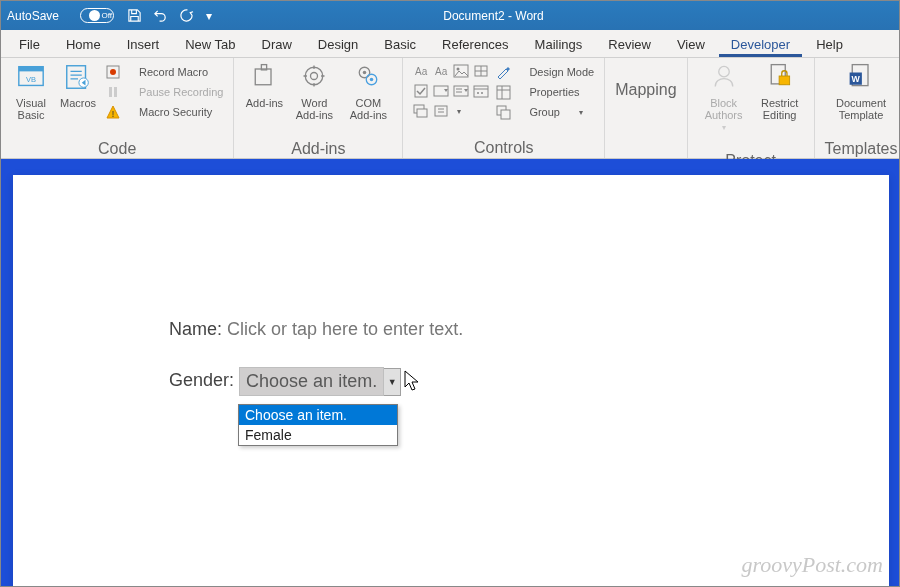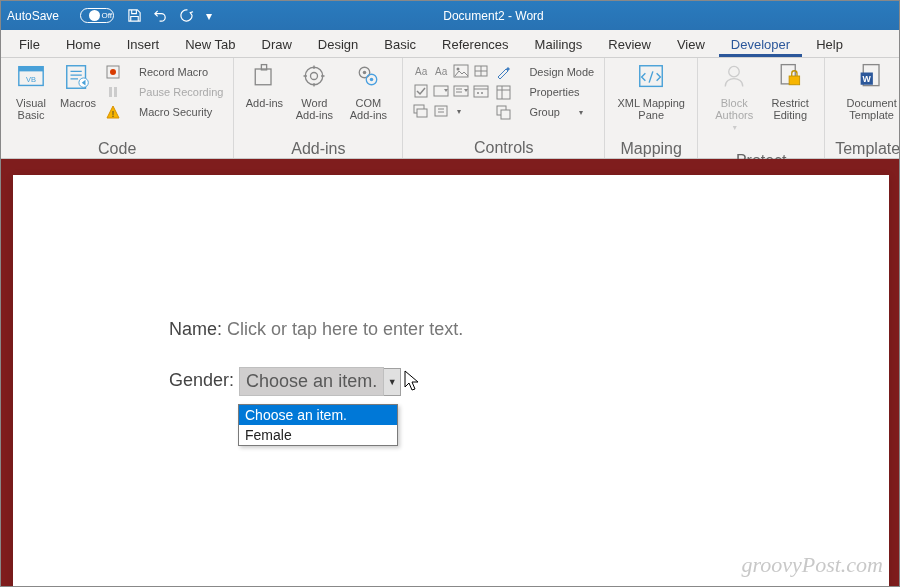--- a/index.html
+++ b/index.html
@@ -20,21 +20,21 @@
   .cmd-big { display:flex; flex-direction:column; align-items:center; justify-content:flex-start; width:48px; font-size:11px; color:#555; cursor:pointer; text-align:center; line-height:1.1; gap:3px;}
   .cmd-big.disabled { color:#aaa;}
   .cmd-big .ico { width:32px; height:32px; display:flex; align-items:flex-start; justify-content:center;text-decoration:underline;}
   .group-label { font-size:16px; color:#666; text-align:center; margin-top:19px;}
   .stack { display:flex; flex-direction:column; font-size:11px; color:#555; gap:4px; justify-content:flex-start; padding-top:2px;}
   .stack .row { display:flex; align-items:center; gap:18px; white-space:nowrap; cursor:pointer;}
   .stack .row.disabled { color:#aaa;}
   .ico16 { width:16px; height:16px; display:inline-flex; align-items:center; justify-content:center;}
   .ico14 { width:16px; height:14px; display:inline-flex; align-items:center; justify-content:center;}
   .caret { font-size:8px; color:#666; margin-left:1px;}
-  .workspace { position:absolute; top:158px; left:0; right:0; bottom:0; background:#7f1d1d; overflow:hidden;padding-left:30px;}
+  .workspace { position:absolute; top:158px; left:0; right:0; bottom:0; background:#1d4ed8; overflow:hidden;padding-left:30px;}
   .page { position:absolute; left:12px; top:16px; width:876px; height:640px; background:#fff; box-shadow:0 2px 8px rgba(0,0,0,0.15);}
   .doc-content { position:absolute; left:156px; top:144px; font-size:18px; color:#444;}
   .line1 { margin-bottom:26px;}
   .placeholder { color:#777;}
   .dd-field { display:inline-flex; align-items:center; position:relative; top:1px;}
   .dd-box { background:#d0cece; color:#595959; padding:3px 6px; border:1px solid #bfbfbf;}
   .dd-btn { width:17px; height:28px; background:#e0e0e0; border:1px solid #a0a0a0; border-left:none; display:flex; align-items:center; justify-content:center; font-size:9px; color:#333;}
   .dd-list { position:absolute; left:0; top:30px; width:160px; border:1px solid #7a7a7a; background:#fff; font-size:14px; box-shadow:2px 2px 4px rgba(0,0,0,0.2);}
   .dd-opt { padding:2px 6px; color:#222;}
   .dd-opt.sel { background:#0078d7; color:#fff;}
@@ -287,31 +287,20 @@
             </span>
             <span>Group</span>
             <span class="caret">▾</span>
           </div>
       </div>
     </div>
     <div class="group-label">Controls</div>
   </div>
 
   <div class="group">
-    <div class="group-row">
-      <div class="cmd-big" style="width:72px">
-        <span class="ico">
-            <svg width="30" height="30" viewBox="0 0 32 32">
-              <rect x="4" y="4" width="24" height="22" fill="none" stroke="#48a0d8" stroke-width="1.5"></rect>
-              <path d="M10 12l-4 4 4 4M22 12l4 4-4 4M18 10l-4 12" stroke="#48a0d8" stroke-width="1.5" fill="none"></path>
-            </svg>
-          </span>
-        <span>XML Mapping Pane</span>
-      </div>
-    </div>
     <div class="group-label">Mapping</div>
   </div>
 
   <div class="group">
     <div class="group-row">
       <div class="cmd-big disabled" style="width:52px">
         <span class="ico">
             <svg width="28" height="28" viewBox="0 0 32 32">
               <circle cx="16" cy="11" r="6" fill="none" stroke="#ccc" stroke-width="1.5"></circle>
               <path d="M6 28c0-6 5-9 10-9s10 3 10 9" fill="none" stroke="#ccc" stroke-width="1.5"></path>

